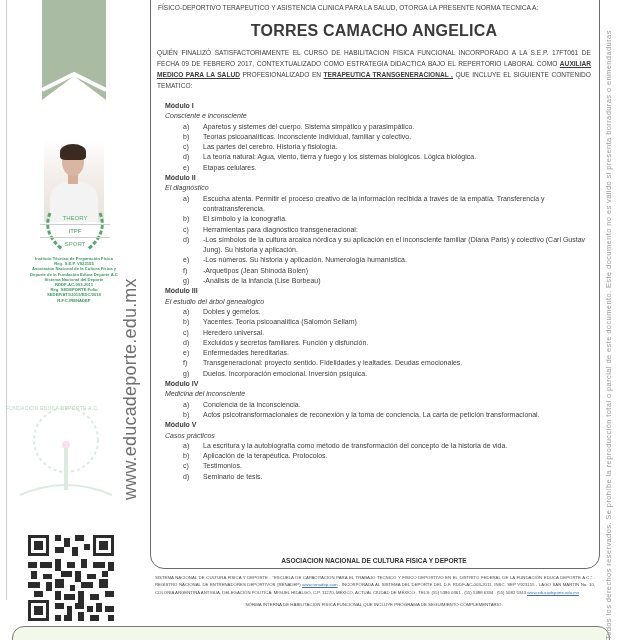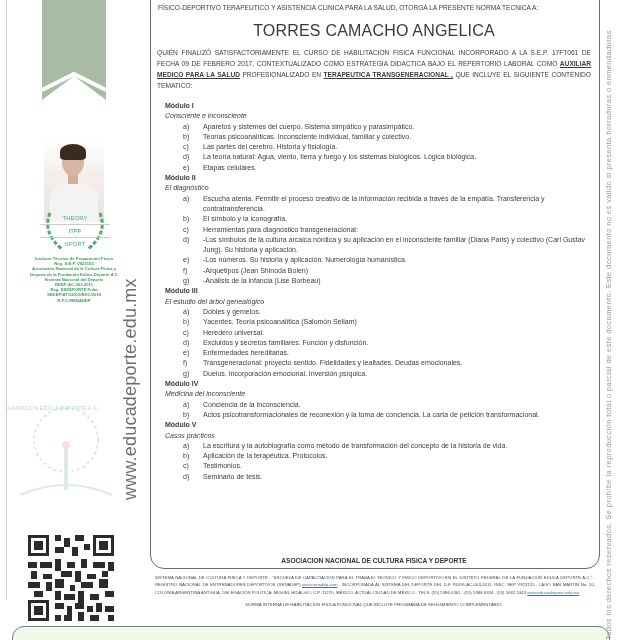--- a/index.html
+++ b/index.html
@@ -15,21 +15,21 @@
   .photo .shirt { position:absolute; left:6px; top:42px; width:48px; height:40px; border-radius:40% 40% 0 0; background:#f3f3f3; }
   .laurel { position:absolute; left:40px; top:205px; width:70px; height:50px; }
   .laurel-text { position:absolute; left:40px; top:212px; width:70px; text-align:center; font-size:6px; color:#5aa86f; line-height:12px; }
   .inst-text { position:absolute; left:18px; top:256px; width:112px; text-align:center; font-size:4.2px; line-height:5.2px; color:#3d9a62; font-weight:bold; }
   .watermark-tree { position:absolute; left:10px; top:395px; width:112px; height:110px; opacity:0.35; }
   .wm-caption { position:absolute; left:6px; top:405px; width:120px; font-size:5px; color:#b9d3c1; letter-spacing:0.3px; white-space:nowrap; }
   .vertical-url { position:absolute; left:120px; top:500px; transform-origin:0 0; transform:rotate(-90deg); font-size:18px; color:#6f6f6f; white-space:nowrap; letter-spacing:0.2px; }
   .qr { position:absolute; left:28px; top:535px; width:86px; height:86px; }
   .main-box { position:absolute; left:150px; top:-10px; width:448px; height:577px; border:1.5px solid #6a6a6a; border-radius:0 0 14px 14px; }
   .intro { position:absolute; left:158px; top:4px; width:440px; font-size:6.6px; color:#3c3c3c; }
-  .name { position:absolute; left:150px; top:22px; width:448px; text-align:center; font-size:16px; font-weight:normal; color:#3a3a3a; letter-spacing:0.2px; }
+  .name { position:absolute; left:150px; top:22px; width:448px; text-align:center; font-size:16px; font-weight:bold; color:#3a3a3a; letter-spacing:0.2px; }
   .para { position:absolute; left:157px; top:47px; width:434px; font-size:6.6px; line-height:11px; text-align:justify; color:#3c3c3c; }
   .para .u { text-decoration:underline; font-weight:bold; }
   .modules { position:absolute; left:165px; top:101px; width:430px; font-size:7px; color:#3c3c3c; }
   .mod-title { font-weight:bold; line-height:10.3px; }
   .mod-sub { font-style:italic; line-height:10.3px; }
   .item { display:flex; line-height:10.3px; }
   .item .lt { width:20px; margin-left:18px; flex:none; }
   .item .tx { flex:1; }
   .assoc { position:absolute; left:150px; top:557px; width:448px; text-align:center; font-size:6.6px; font-weight:bold; color:#333; }
   .footer { position:absolute; left:155px; top:574px; width:440px; font-size:4.3px; line-height:7.3px; color:#4a4a4a; text-align:justify; }

